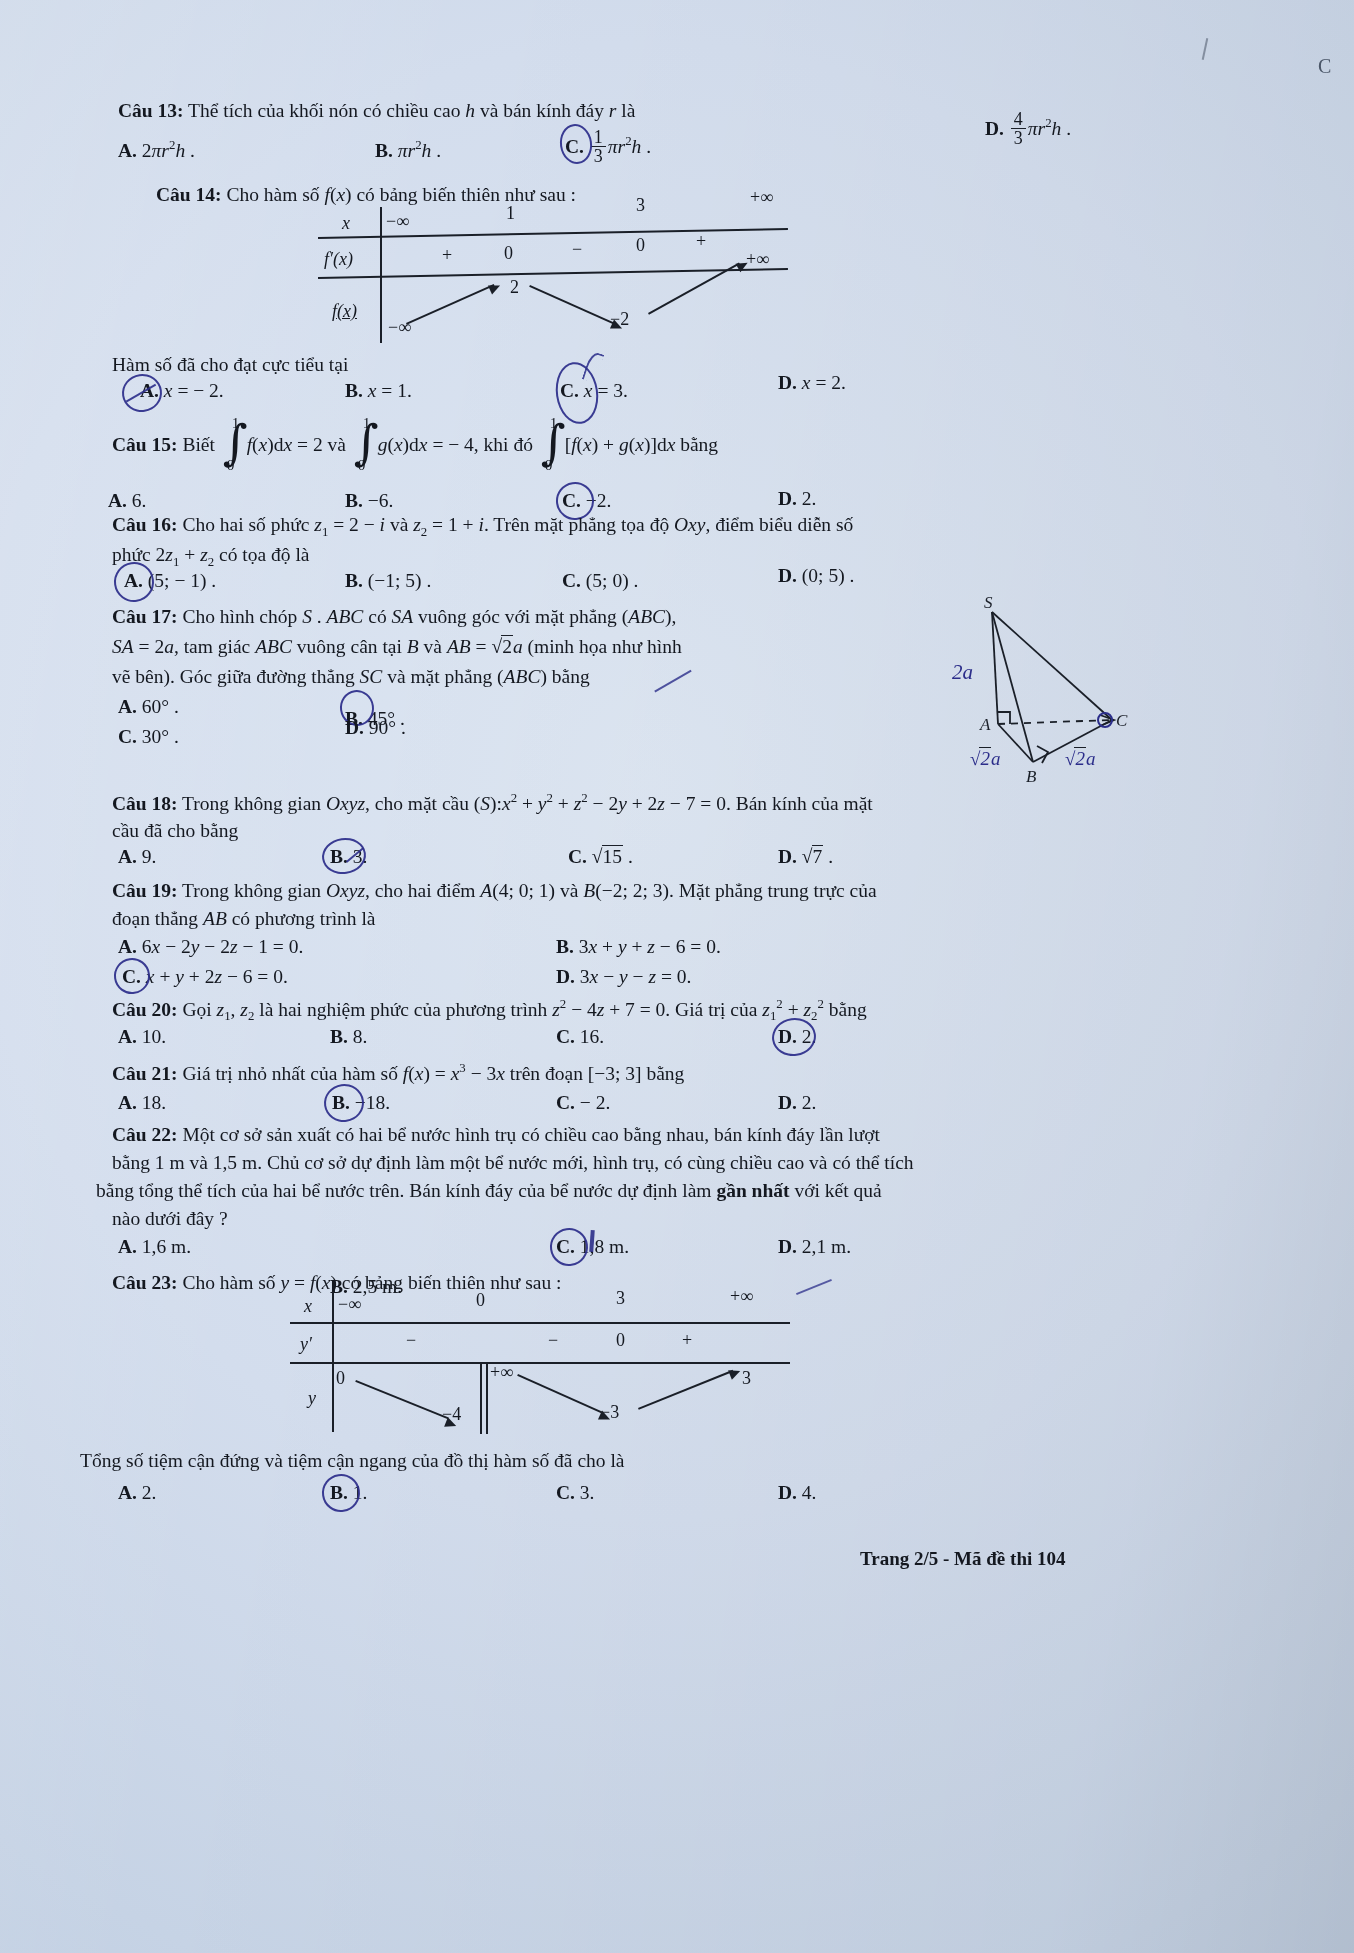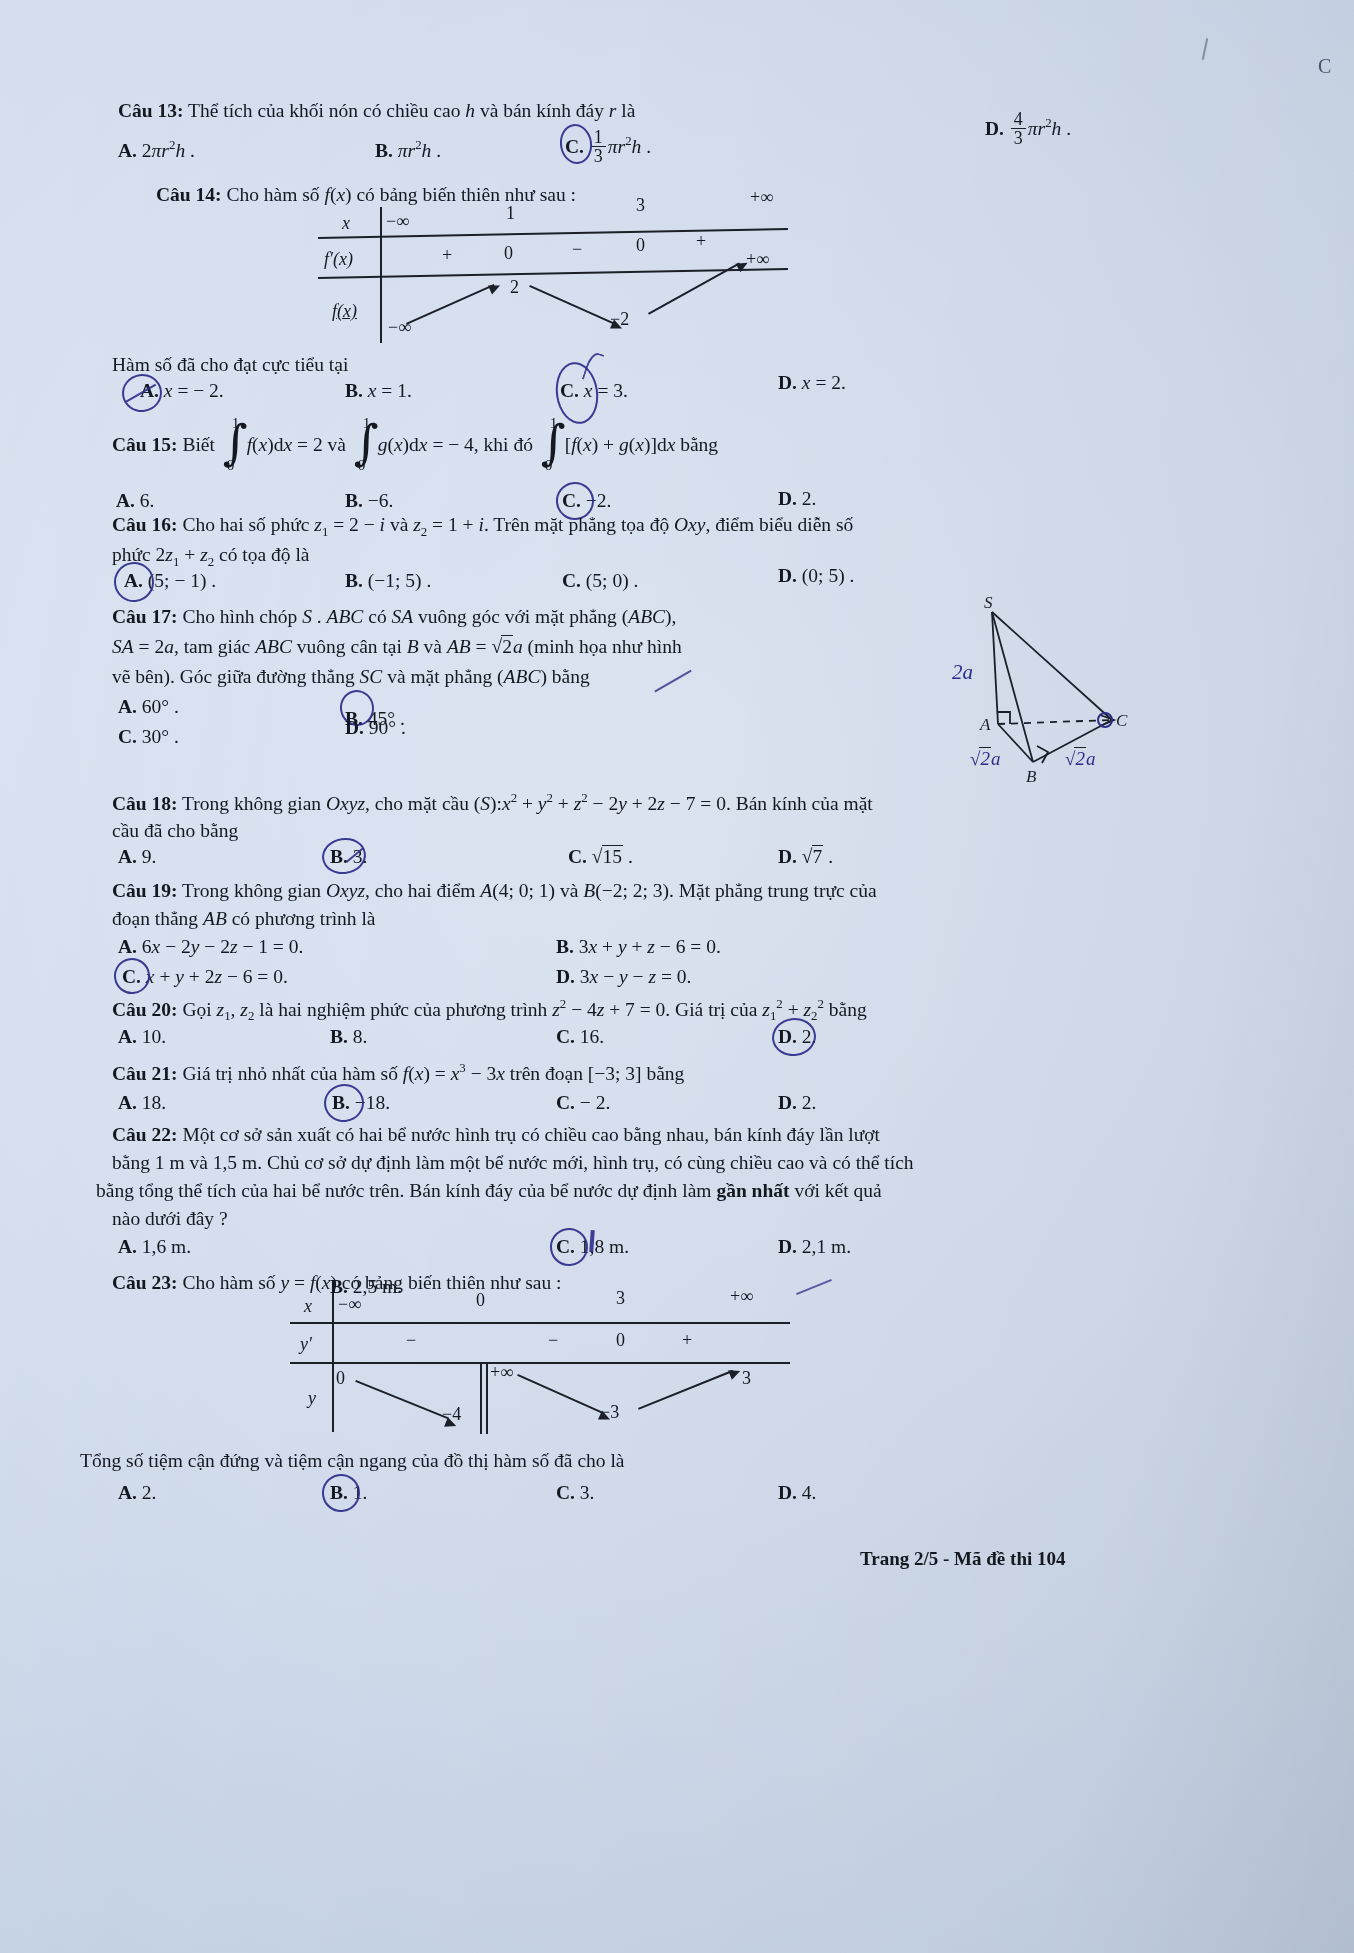--- a/index.html
+++ b/index.html
@@ -150,21 +150,21 @@
 
   <div class="abs q" style="left:112px;top:432px;width:950px;">
     <b>Câu 15:</b> Biết
     <span class="intg"><span class="sym">∫</span><span class="up">1</span><span class="lo">0</span></span>
     <span class="mi">f</span>(<span class="mi">x</span>)d<span class="mi">x</span> = 2 và
     <span class="intg"><span class="sym">∫</span><span class="up">1</span><span class="lo">0</span></span>
     <span class="mi">g</span>(<span class="mi">x</span>)d<span class="mi">x</span> = − 4, khi đó
     <span class="intg"><span class="sym">∫</span><span class="up">1</span><span class="lo">0</span></span>
     [<span class="mi">f</span>(<span class="mi">x</span>) + <span class="mi">g</span>(<span class="mi">x</span>)]d<span class="mi">x</span> bằng
   </div>
-  <div class="opt" style="left:116px;top:490px;"><b>A.</b> 6.</div>
+  <div class="opt" style="left:108px;top:490px;"><b>A.</b> 6.</div>
   <div class="opt" style="left:345px;top:490px;"><b>B.</b> −6.</div>
   <div class="opt" style="left:562px;top:490px;"><b>C.</b> −2.</div>
   <div class="ink" style="left:556px;top:482px;width:34px;height:34px;"></div>
   <div class="opt" style="left:778px;top:488px;"><b>D.</b> 2.</div>
 
   <div class="abs q" style="left:112px;top:512px;width:1120px;">
     <b>Câu 16:</b> Cho hai số phức <span class="mi">z</span><sub class="s">1</sub> = 2 − <span class="mi">i</span> và <span class="mi">z</span><sub class="s">2</sub> = 1 + <span class="mi">i</span>. Trên mặt phẳng tọa độ <span class="mi">Oxy</span>, điểm biểu diễn số
   </div>
   <div class="abs q" style="left:112px;top:542px;">
     phức 2<span class="mi">z</span><sub class="s">1</sub> + <span class="mi">z</span><sub class="s">2</sub> có tọa độ là

